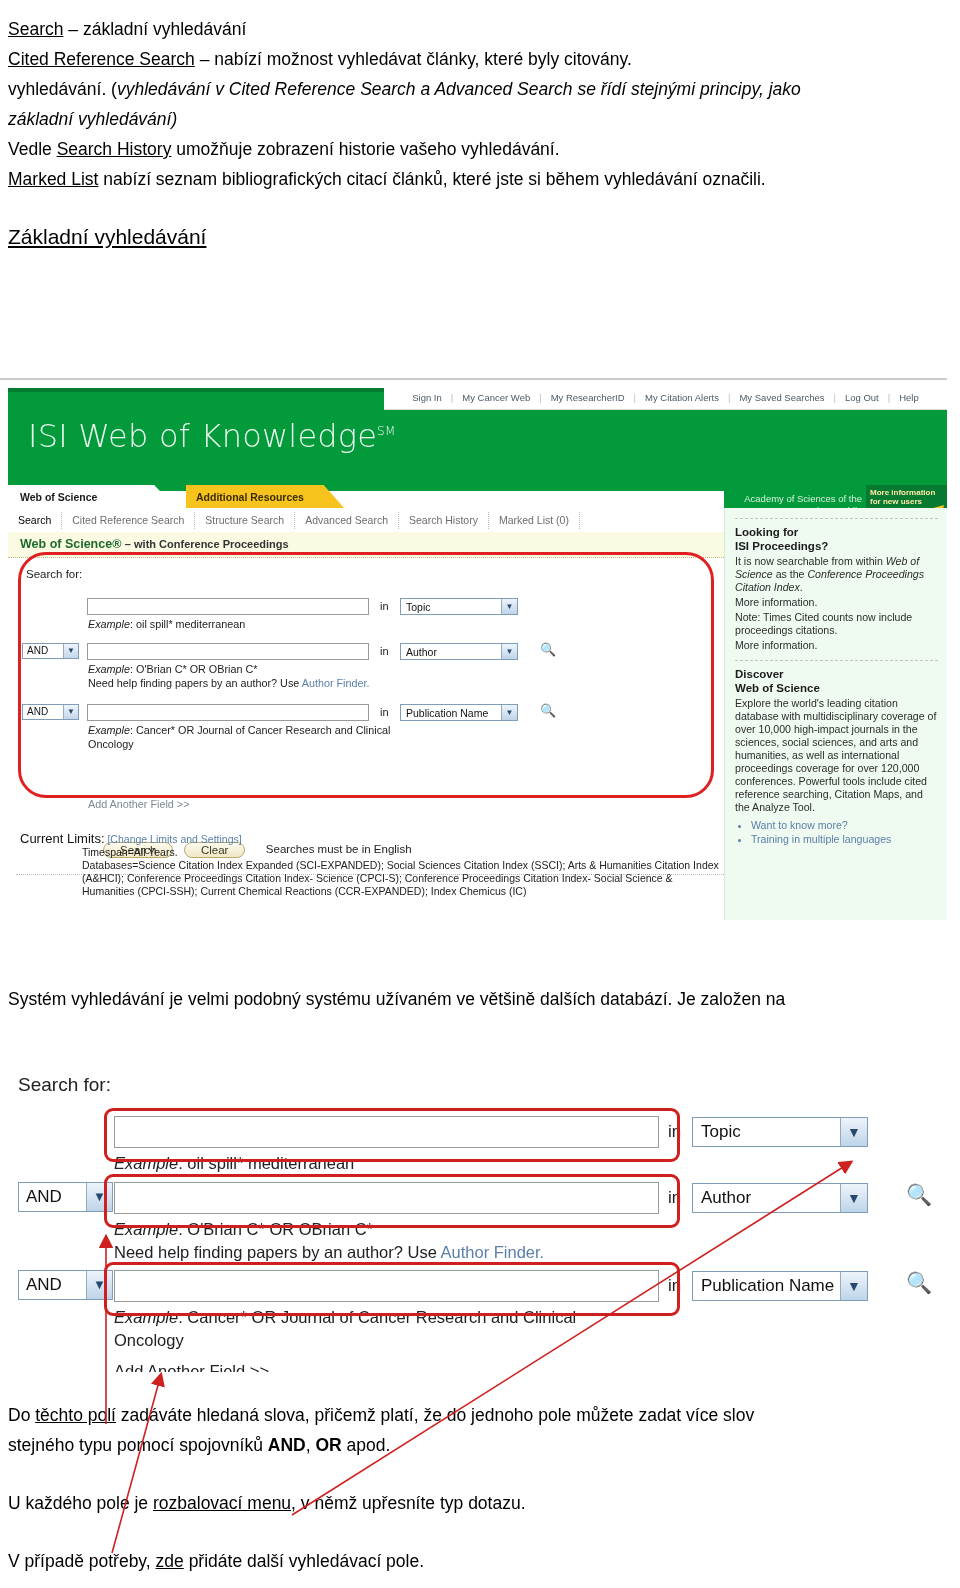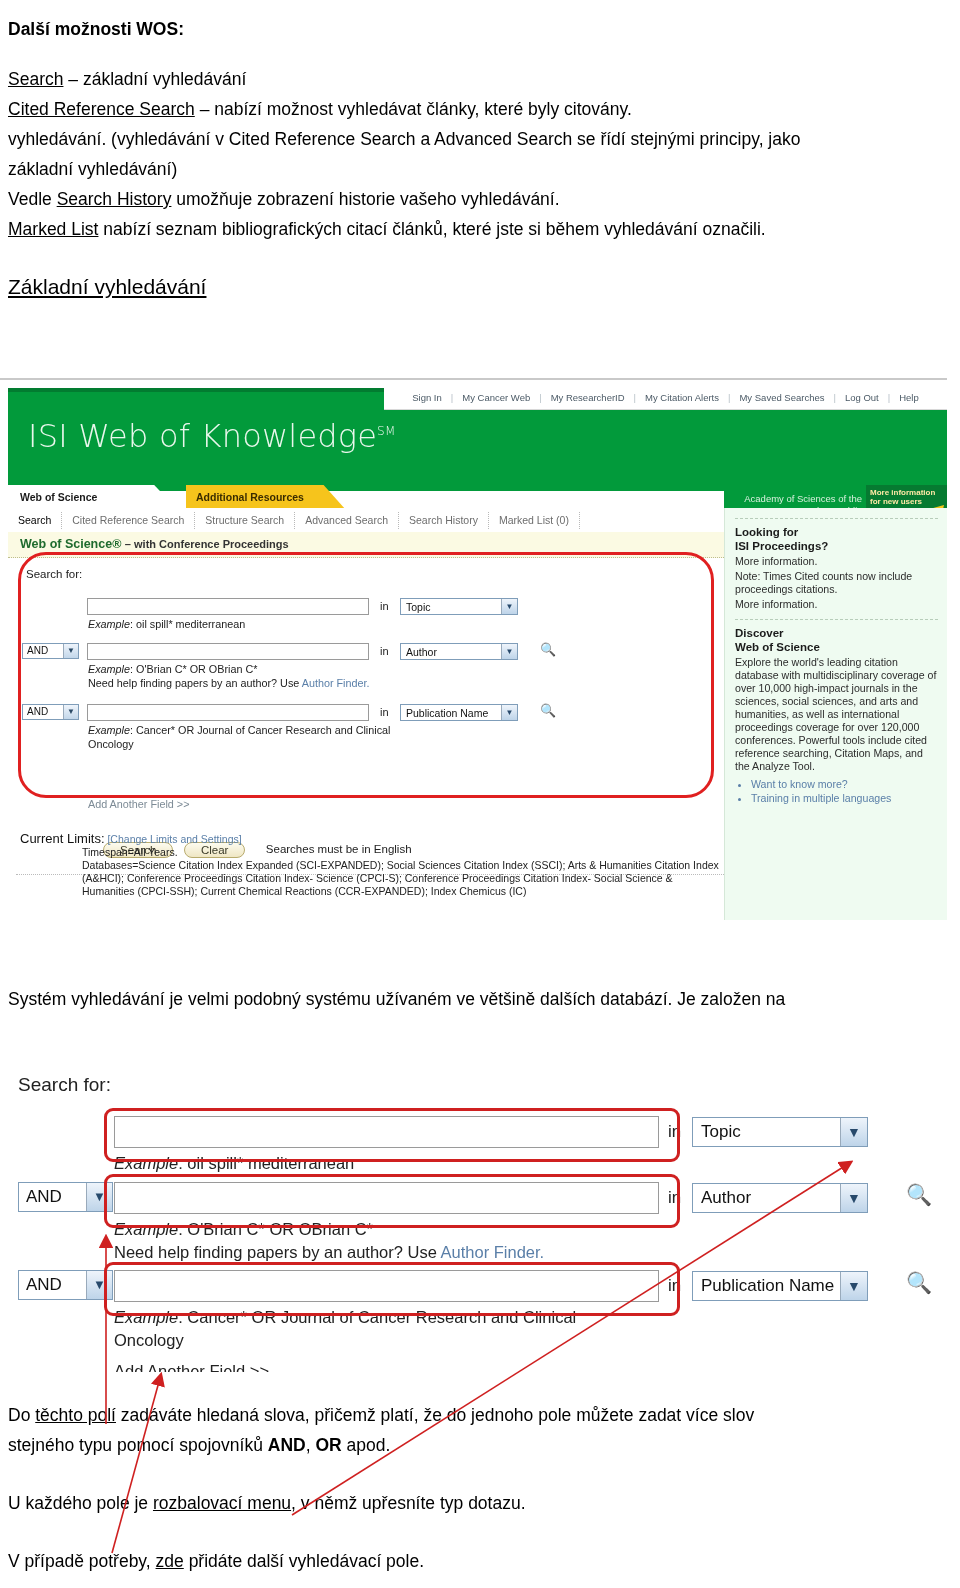--- a/index.html
+++ b/index.html
@@ -30,21 +30,21 @@
     font-weight: bold;
     line-height: 30px;
     margin: 0 0 20px 0;
   }
   .p-line {
     font-size: 17.5px;
     line-height: 30px;
     margin: 0;
   }
   .u { text-decoration: underline; }
-  .i { }
+  .i { font-style: italic; }
   .b { font-weight: bold; }
 
   h2.section-title {
     font-size: 21px;
     font-weight: normal;
     text-decoration: underline;
     margin: 28px 0 0 0;
     line-height: 30px;
     display: inline-block;
   }
@@ -410,21 +410,20 @@
     left: 0; top: 0;
     width: 960px; height: 1588px;
     pointer-events: none;
   }
 </style>
 </head>
 <body>
 
 <div class="doc">
   <div class="doc-pad">
-    <div class="h-bold">Další možnosti WOS:</div>
     <div id="top-lines">
         <div class="p-line"><span class="u">Search</span><span> – základní vyhledávání</span></div>
         <div class="p-line"><span class="u">Cited Reference Search</span><span> – nabízí možnost vyhledávat články, které byly citovány.</span></div>
         <div class="p-line"><span>vyhledávání. (</span><span class="i">vyhledávání v Cited Reference Search a Advanced Search se řídí stejnými principy, jako</span></div>
         <div class="p-line"><span class="i">základní vyhledávání)</span></div>
         <div class="p-line"><span>Vedle </span><span class="u">Search History</span><span> umožňuje zobrazení historie vašeho vyhledávání.</span></div>
         <div class="p-line"><span class="u">Marked List</span><span> nabízí seznam bibliografických citací článků, které jste si během vyhledávání označili.</span></div>
       </div>
     <h2 class="section-title">Základní vyhledávání</h2>
   </div>
@@ -556,20 +555,23 @@
   </div>
   <svg class="s1-arrow" viewBox="0 0 81 38">
     <path d="M3 32 C 28 30, 52 24, 68 10 L 60 8 L 78 3 L 74 21 L 70 14 C 54 29, 30 36, 4 37 Z" fill="#f2c61a"></path>
   </svg>
 
   <div class="s1-rail">
     <div style="height:10px"></div>
     <div class="rail-rule"></div>
     <div class="rail-h">Looking for</div>
     <div class="rail-h">ISI Proceedings?</div>
+    <div class="rail-p">
+      It is now searchable from within <em>Web of Science</em> as the <em>Conference Proceedings Citation Index</em>.
+    </div>
     <div class="rail-p lnk">More information.</div>
     <div class="rail-p">Note: Times Cited counts now include proceedings citations.</div>
     <div class="rail-p lnk">More information.</div>
     <div style="height:8px"></div>
     <div class="rail-rule"></div>
     <div class="rail-h">Discover</div>
     <div class="rail-h">Web of Science</div>
     <div class="rail-p">Explore the world's leading citation database with multidisciplinary coverage of over 10,000 high-impact journals in the sciences, social sciences, and arts and humanities, as well as international proceedings coverage for over 120,000 conferences. Powerful tools include cited reference searching, Citation Maps, and the Analyze Tool.</div>
     <ul class="rail-ul" id="rail-bullets">
         <li>Want to know more?</li>

